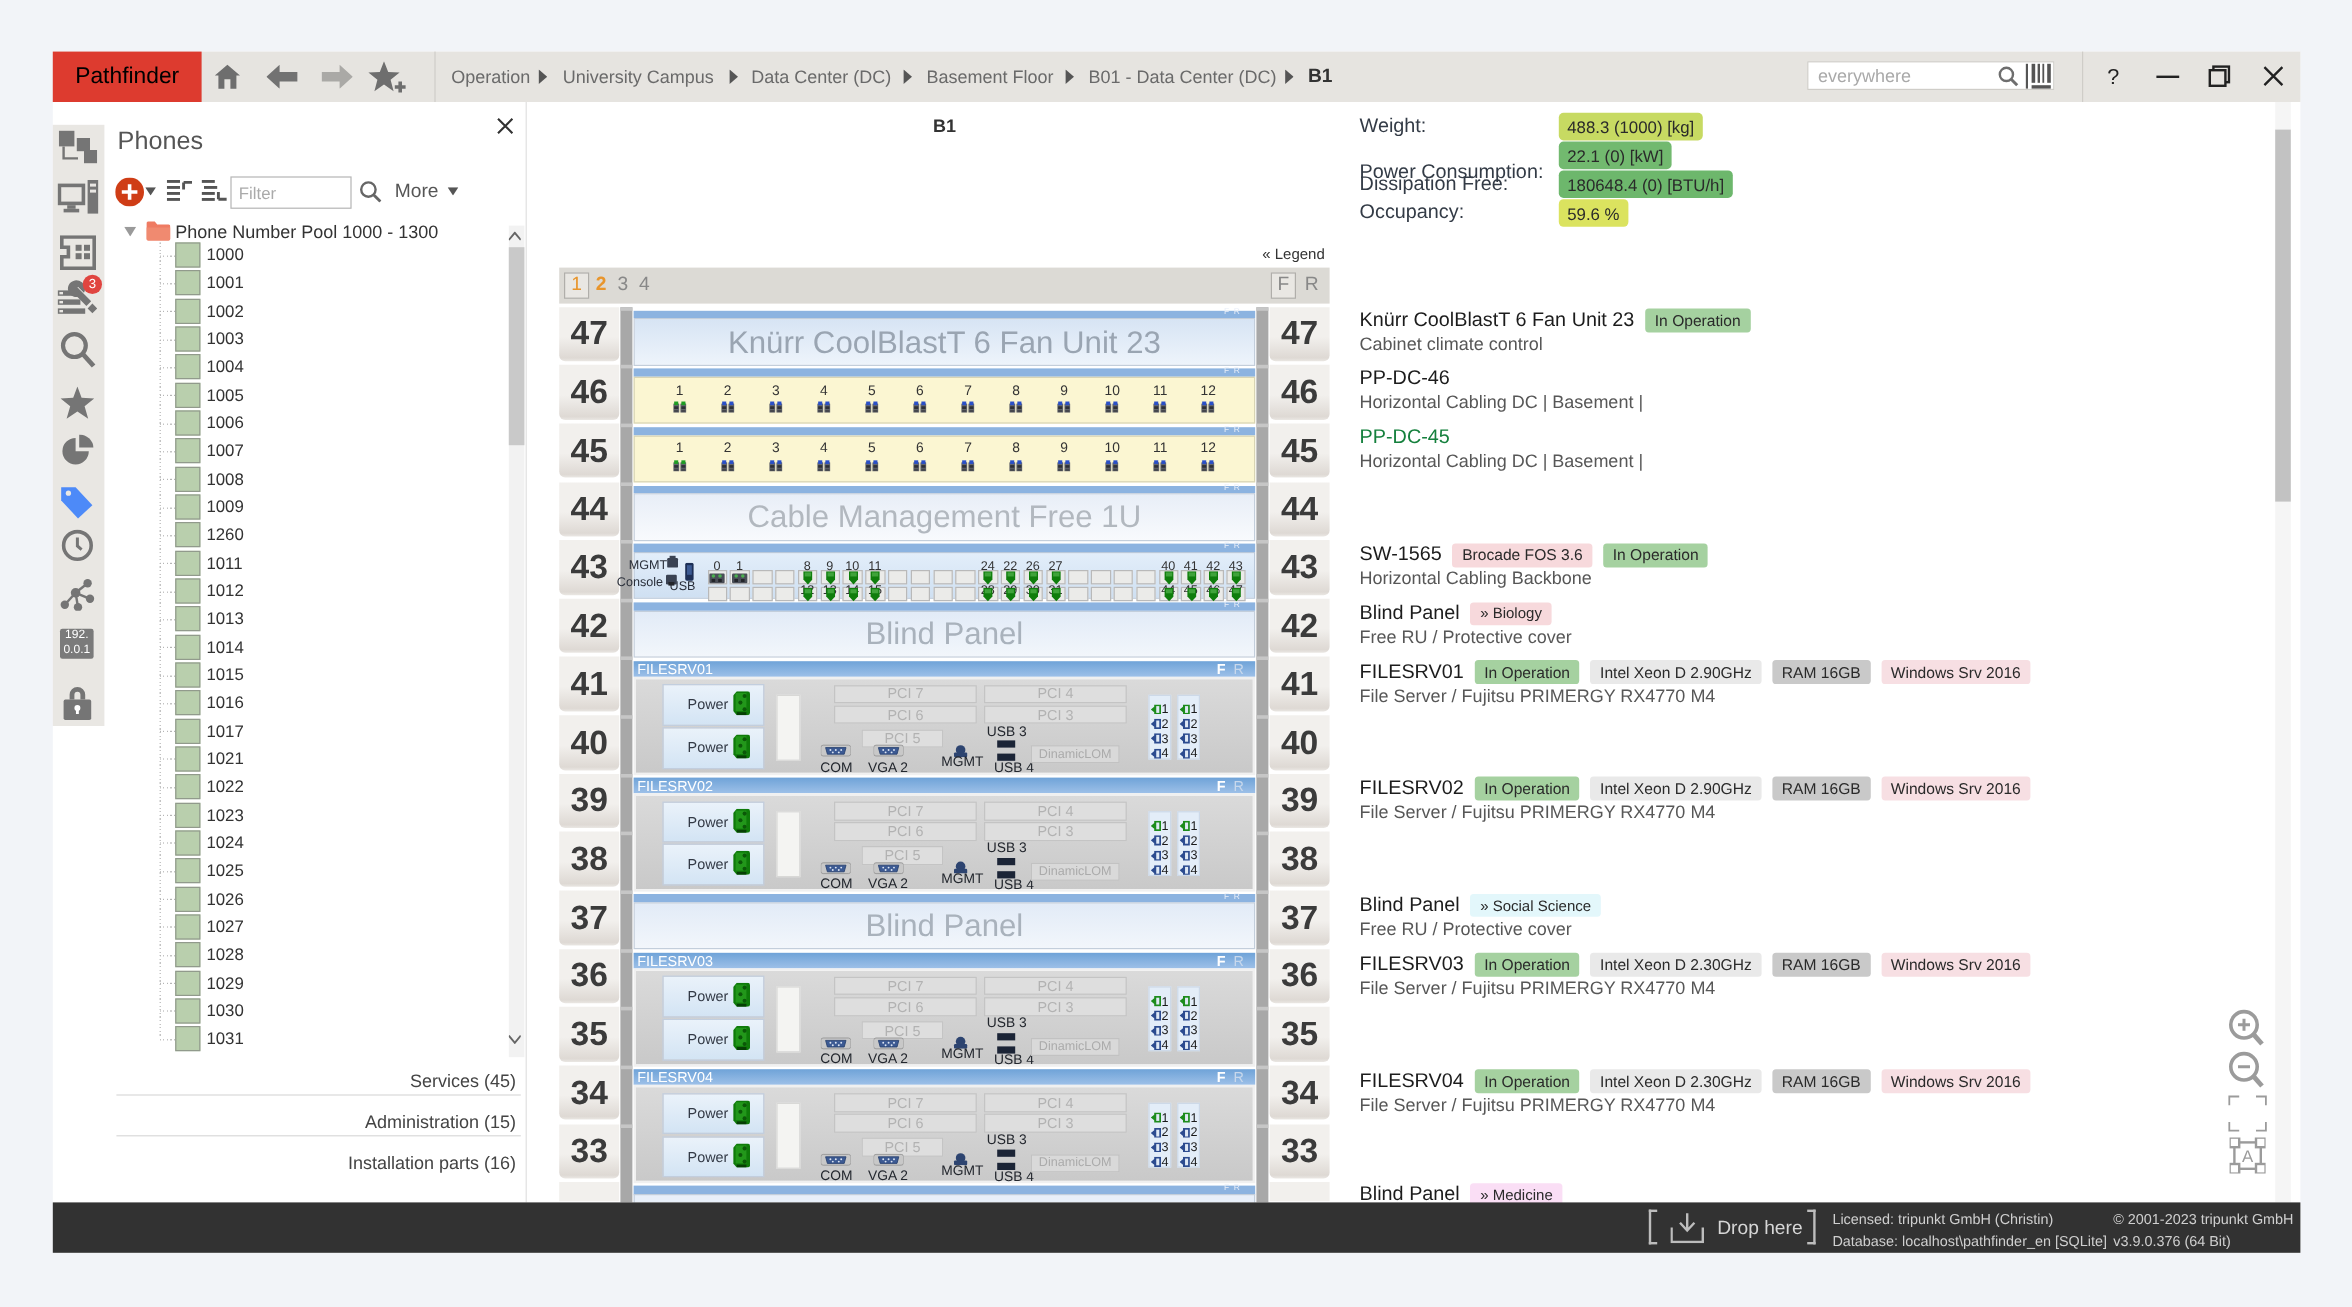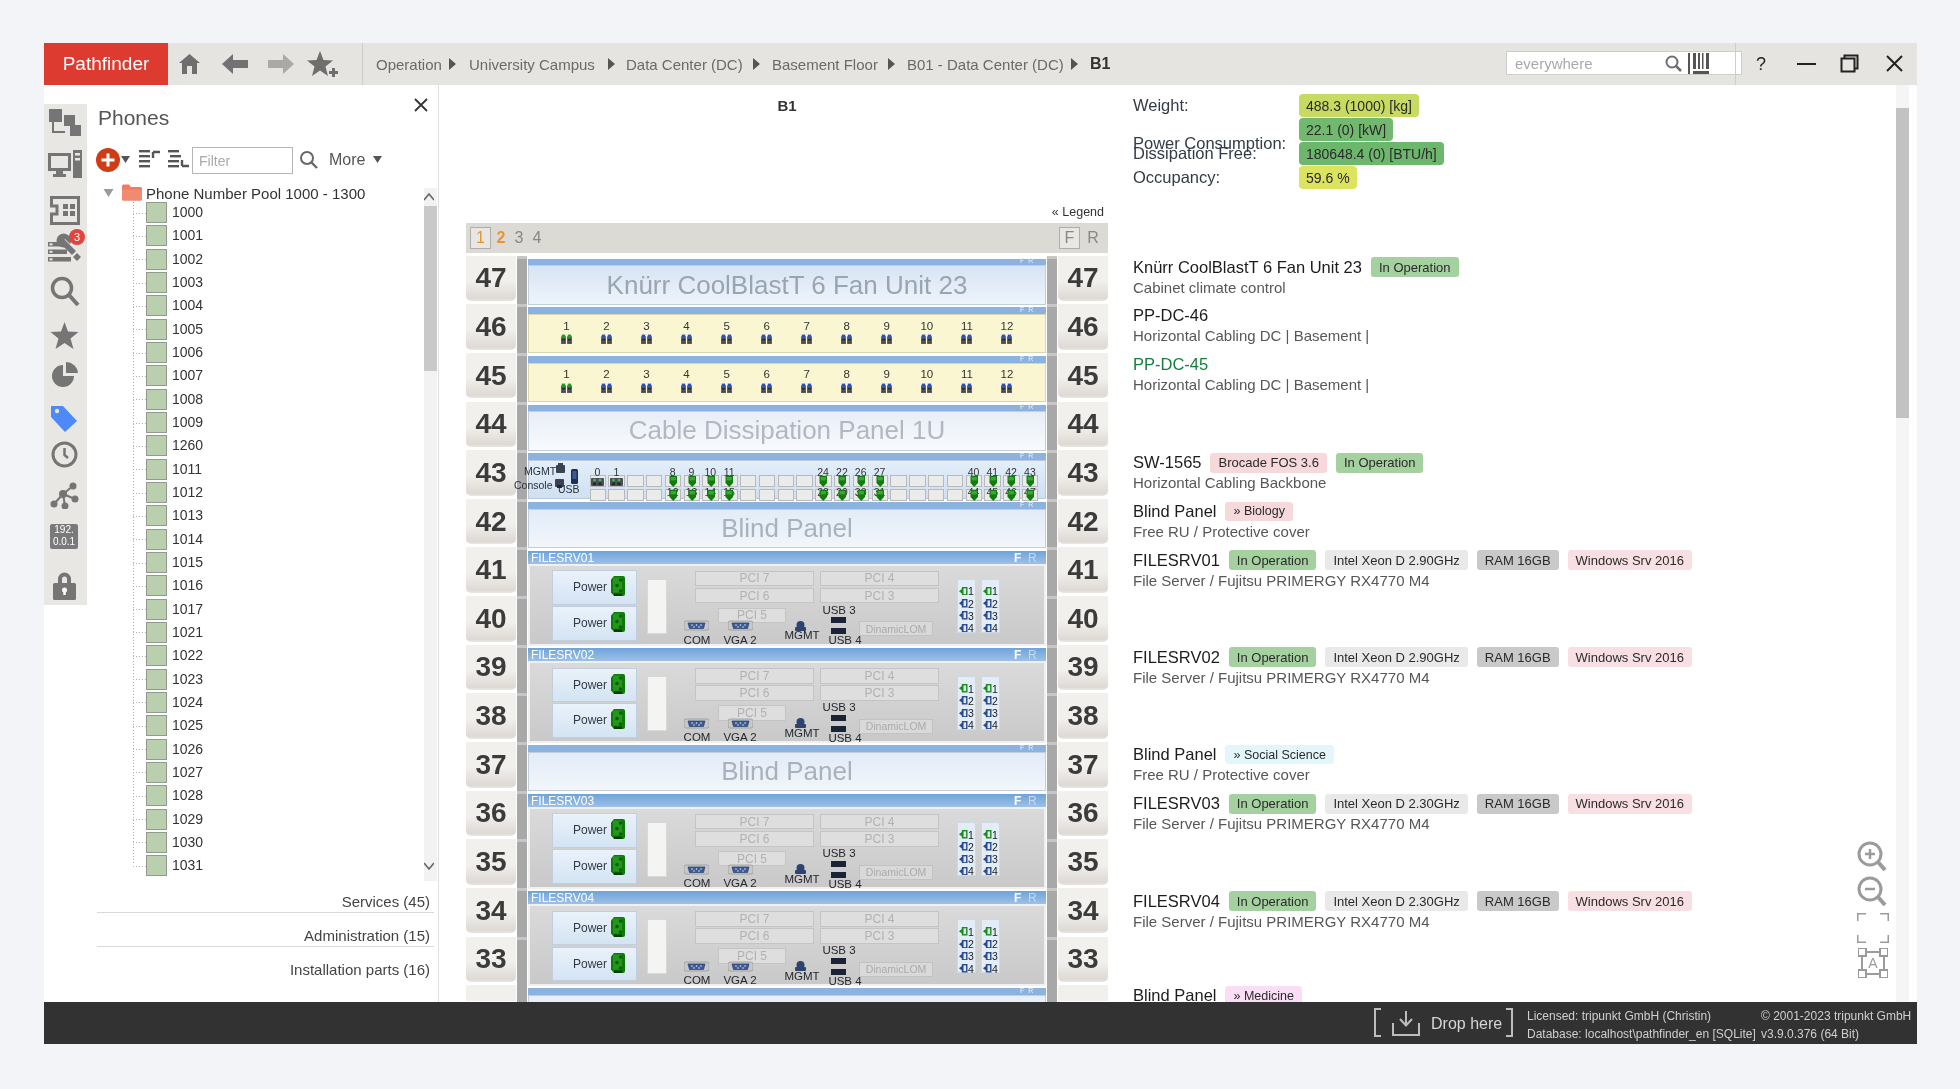--- a/index.html
+++ b/index.html
@@ -3,21 +3,21 @@
 <style>
 html,body{margin:0;padding:0;}
 body{width:1960px;height:1089px;background:#f2f4f8;font-family:"Liberation Sans",sans-serif;position:relative;overflow:hidden;}
 .a{position:absolute;}
 .tc{display:flex;align-items:center;}
 </style></head><body>
 
 <div class="a" style="left:44px;top:43px;width:1873px;height:1001px;background:#fff;"></div>
 <div class="a" style="left:44px;top:43px;width:1873px;height:42px;background:#e6e4e0;"></div>
 <div class="a tc" style="left:44px;top:43px;width:124px;height:42px;background:#dd3b2f;justify-content:center;">
-    <span style="color:#ffffff;font-size:19px;">Pathfinder</span>
+    <span style="color:#000000;font-size:19px;">Pathfinder</span>
   </div>
 <svg class="a" style="left:177px;top:52px;" width="25" height="24" viewBox="0 0 25 24">
 <path d="M12.5 2 L23 11 L20 11 L20 22 L15 22 L15 14 L10 14 L10 22 L5 22 L5 11 L2 11 Z" fill="#6e6e6e"></path>
   </svg>
 <svg class="a" style="left:222px;top:54px;" width="26" height="20" viewBox="0 0 26 20">
 <path d="M11 0 L11 6 L26 6 L26 14 L11 14 L11 20 L0 10 Z" fill="#727272"></path>
   </svg>
 <svg class="a" style="left:268px;top:54px;" width="26" height="20" viewBox="0 0 26 20">
 <path d="M15 0 L15 6 L0 6 L0 14 L15 14 L15 20 L26 10 Z" fill="#aaa9a6"></path>
   </svg>
@@ -40,21 +40,21 @@
 <svg class="a" style="left:752px;top:58px;" width="8" height="12" viewBox="0 0 8 12">
     <path d="M1 0 L8 6 L1 12 Z" fill="#555"></path>
   </svg>
 <svg class="a" style="left:887px;top:58px;" width="8" height="12" viewBox="0 0 8 12">
     <path d="M1 0 L8 6 L1 12 Z" fill="#555"></path>
   </svg>
 <svg class="a" style="left:1070px;top:58px;" width="8" height="12" viewBox="0 0 8 12">
     <path d="M1 0 L8 6 L1 12 Z" fill="#555"></path>
   </svg>
 <div class="a tc" style="left:1090px;top:43px;height:42px;font-size:16px;font-weight:bold;color:#333;">B1</div>
-<div class="a tc" style="left:1506px;top:51px;width:236px;height:24px;background:#fff;border:1px solid #cfcdc8;box-sizing:border-box;">
+<div class="a tc" style="left:1506px;top:51px;width:206px;height:24px;background:#fff;border:1px solid #cfcdc8;box-sizing:border-box;">
     <span style="color:#a9a9a9;font-size:15px;padding-left:8px;">everywhere</span>
   </div>
 <svg class="a" style="left:1664px;top:54px;" width="19" height="19" viewBox="0 0 19 19">
 <circle cx="8" cy="8" r="5.5" fill="none" stroke="#6e6e6e" stroke-width="2"></circle>
 <line x1="12" y1="12" x2="17" y2="17" stroke="#6e6e6e" stroke-width="2.5"></line>
   </svg>
 <svg class="a" style="left:1688px;top:53px;" width="22" height="21" viewBox="0 0 22 21">
 <rect x="0" y="0" width="2" height="21" fill="#555"></rect>
 <rect x="5" y="0" width="3" height="16" fill="#555"></rect>
     <rect x="10" y="0" width="2" height="16" fill="#555"></rect>
@@ -706,21 +706,21 @@
 <rect x="0.8" y="0.6" width="3.4" height="3" fill="#2a50c8"></rect>
     <rect x="6.8" y="0.6" width="3.4" height="3" fill="#2a50c8"></rect>
 <rect x="0.8" y="4.6" width="3.4" height="2.2" fill="#2e3036"></rect>
     <rect x="6.8" y="4.6" width="3.4" height="2.2" fill="#2e3036"></rect>
 <rect x="0.8" y="7.6" width="3.4" height="1.8" fill="#45474d"></rect>
     <rect x="6.8" y="7.6" width="3.4" height="1.8" fill="#45474d"></rect>
   </svg>
 <div class="a" style="left:528px;top:404.7px;width:518px;height:6.5px;background:#8cb3e0;"></div>
 <div class="a" style="left:1020px;top:403.2px;font-size:7px;color:#e8eef8;">F&nbsp; R</div>
 <div class="a tc" style="left:528px;top:411.2px;width:518px;height:39.6px;background:linear-gradient(#e8eef7,#f8fafd);border:1px solid #c3cedb;box-sizing:border-box;justify-content:center;">
-    <span style="font-size:26px;color:#b2b8bf;white-space:nowrap;">Cable Dissipation Panel 1U</span>
+    <span style="font-size:26px;color:#b2b8bf;white-space:nowrap;">Cable Management Free 1U</span>
   </div>
 <div class="a" style="left:528px;top:453.4px;width:518px;height:6.5px;background:#8cb3e0;"></div>
 <div class="a" style="left:1020px;top:451.9px;font-size:7px;color:#e8eef8;">F&nbsp; R</div>
 <div class="a" style="left:528px;top:459.9px;width:518px;height:39.6px;background:linear-gradient(#e3eefa,#cfe0f2);border:1px solid #b9c8da;box-sizing:border-box;"></div>
 <div class="a" style="left:524px;top:464.6px;font-size:10.5px;color:#2a2f3a;">MGMT</div>
 <div class="a" style="left:514px;top:479.1px;font-size:10.5px;color:#2a2f3a;">Console</div>
 <div class="a" style="left:558px;top:483.1px;font-size:10.5px;color:#2a2f3a;">USB</div>
 <svg class="a" style="left:555px;top:462.6px;" width="11" height="12" viewBox="0 0 11 12">
 <rect x="1" y="2" width="9" height="8" rx="1" fill="#3a4252"></rect>
     <rect x="3" y="0" width="5" height="3" fill="#3a4252"></rect>

